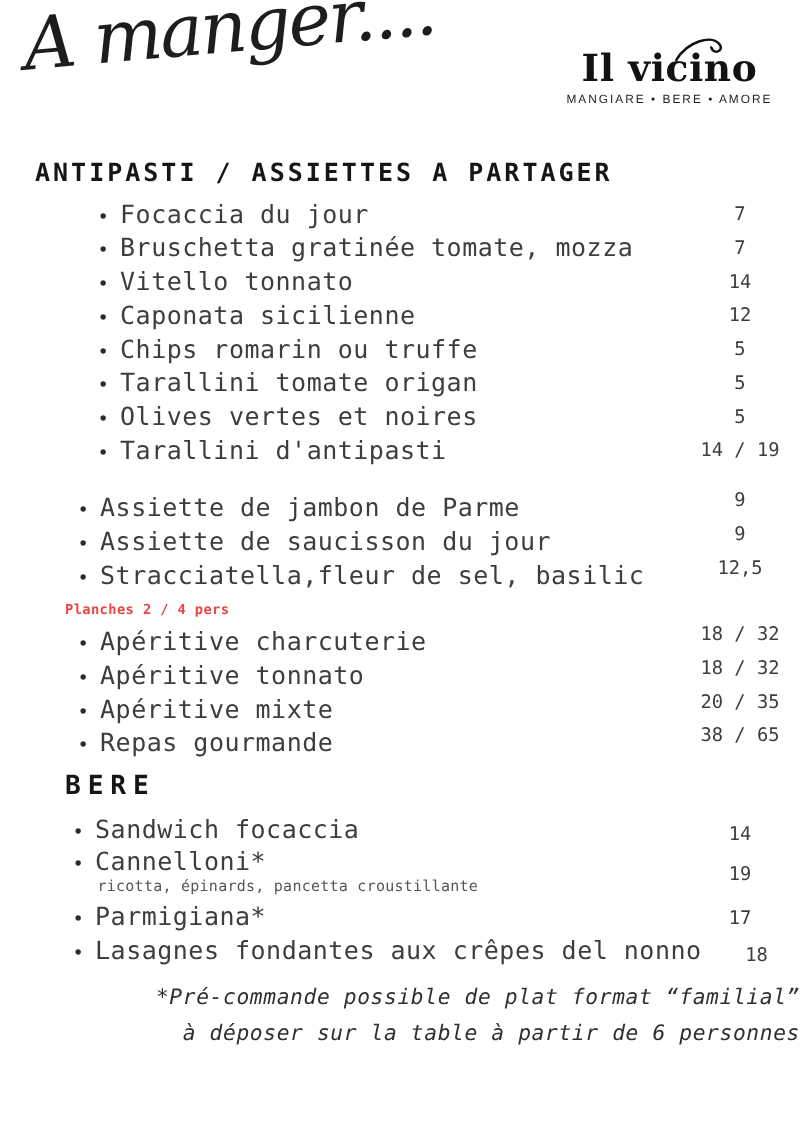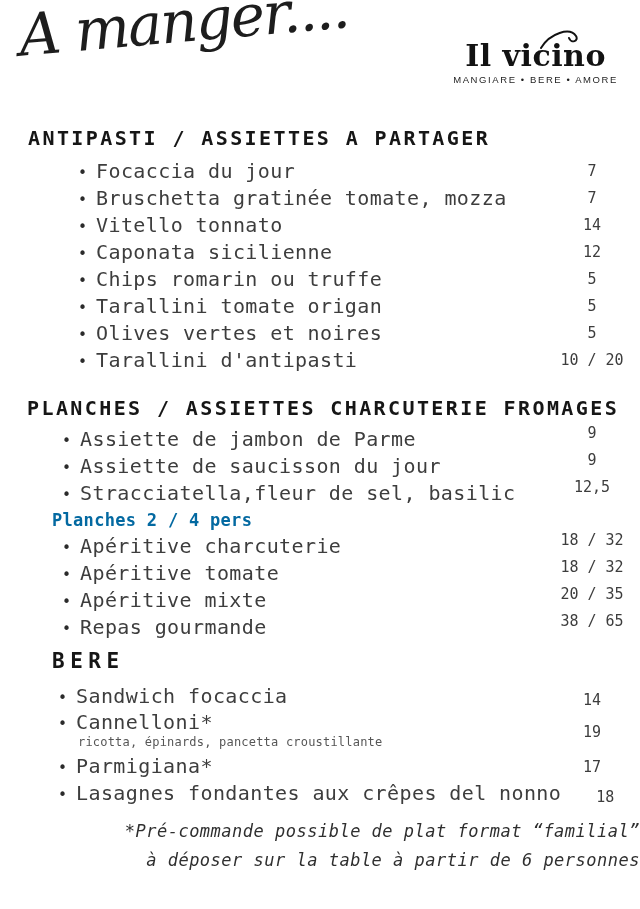--- a/index.html
+++ b/index.html
@@ -118,24 +118,24 @@
     line-height: 16px;
     color: #3d3d3d;
     white-space: nowrap;
   }
   .section-1 .item-price { transform: translateY(-6px); }
   .section-2 .menu-item:not(.has-desc) .item-price { transform: translateY(4px); }
 
   .section-subheading {
     margin: 0 0 9px 52px;
     font-weight: bold;
-    font-size: 17px;
+    font-size: 11px;
     line-height: 17px;
     letter-spacing: 0.3px;
-    color: #0369a1;
+    color: #ef4444;
   }
 
   
   .footer {
     margin-top: 14px;
     text-align: right;
     font-style: italic;
     font-size: 17px;
     line-height: 29px;
     letter-spacing: 0.5px;
@@ -225,25 +225,24 @@
           </div>
           <div class="item-price">5</div>
         </div>
         <div class="menu-item">
           <div class="item-left">
             <div class="item-line">
               <span class="bullet">•</span>
               <span class="item-label">Tarallini d'antipasti</span>
             </div>
           </div>
-          <div class="item-price">10 / 20</div>
+          <div class="item-price">14 / 19</div>
         </div>
       </section>
       <section class="menu-section section-1">
-        <h2 class="section-heading">PLANCHES / ASSIETTES CHARCUTERIE FROMAGES</h2>
         <div class="menu-item">
           <div class="item-left">
             <div class="item-line">
               <span class="bullet">•</span>
               <span class="item-label">Assiette de jambon de Parme</span>
             </div>
           </div>
           <div class="item-price">9</div>
         </div>
         <div class="menu-item">
@@ -271,21 +270,21 @@
               <span class="bullet">•</span>
               <span class="item-label">Apéritive charcuterie</span>
             </div>
           </div>
           <div class="item-price">18 / 32</div>
         </div>
         <div class="menu-item">
           <div class="item-left">
             <div class="item-line">
               <span class="bullet">•</span>
-              <span class="item-label">Apéritive tomate</span>
+              <span class="item-label">Apéritive tonnato</span>
             </div>
           </div>
           <div class="item-price">18 / 32</div>
         </div>
         <div class="menu-item">
           <div class="item-left">
             <div class="item-line">
               <span class="bullet">•</span>
               <span class="item-label">Apéritive mixte</span>
             </div>

